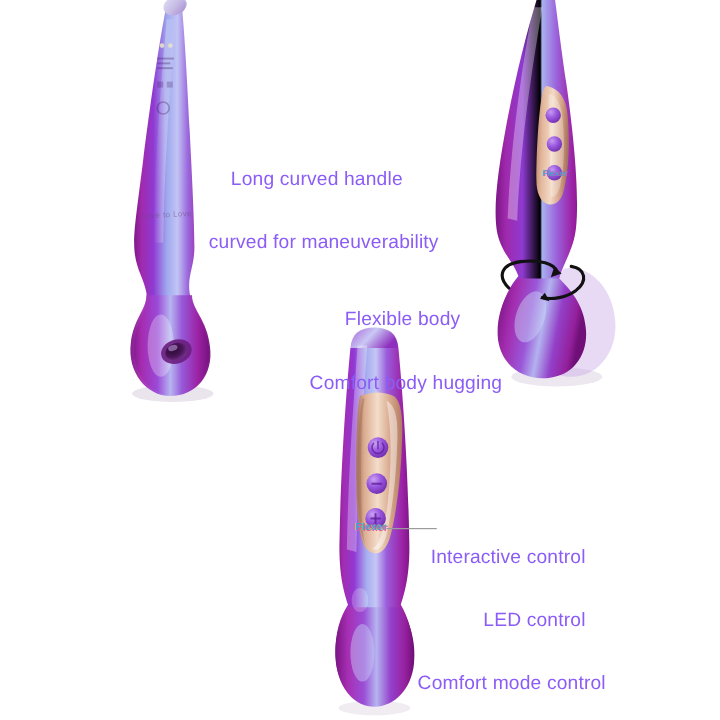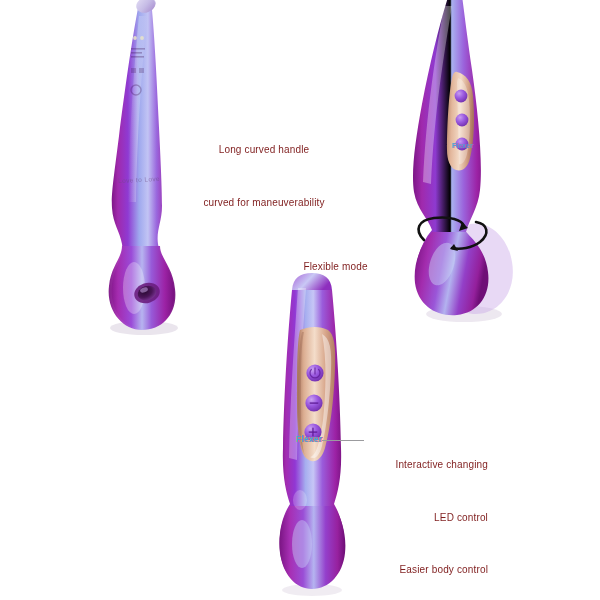--- a/index.html
+++ b/index.html
@@ -13,23 +13,23 @@
   }
   #stage {
     position: relative;
     width: 600px;
     height: 600px;
     background: #ffffff;
     overflow: hidden;
   }
   .callout {
     position: absolute;
-    color: #7f1d1d;
+    color: #8b5cf6;
     font-family: "Liberation Sans", sans-serif;
-    font-size: 10px;
+    font-size: 16px;
     line-height: 17.5px;
     letter-spacing: 0.15px;
     white-space: pre;
   }
   .callout .ln { display: block; }
   .c-center { text-align: center; }
   .c-right  { text-align: right; }
 
   .leader {
     position: absolute;
@@ -326,22 +326,23 @@
   </div>
 
   <div class="leader" style="left:322px; top:440px; width:42px;"></div>
 
   <div class="callout c-center" style="left:174px; top:106px; width:180px;">
     <span class="ln">Long curved handle</span>
     <span class="ln">curved for maneuverability</span>
   </div>
 
   <div class="callout c-center" style="left:258px; top:223px; width:155px;">
-    <span class="ln">Flexible mode</span>
+    <span class="ln">Flexible body</span>
+    <span class="ln">Comfort body hugging</span>
   </div>
 
   <div class="callout c-right" style="left:348px; top:421px; width:140px;">
-    <span class="ln">Interactive changing</span>
+    <span class="ln">Interactive control</span>
     <span class="ln">LED control</span>
-    <span class="ln">Easier body control</span>
+    <span class="ln">Comfort mode control</span>
   </div>
 
 </div>
 
 </body></html>

